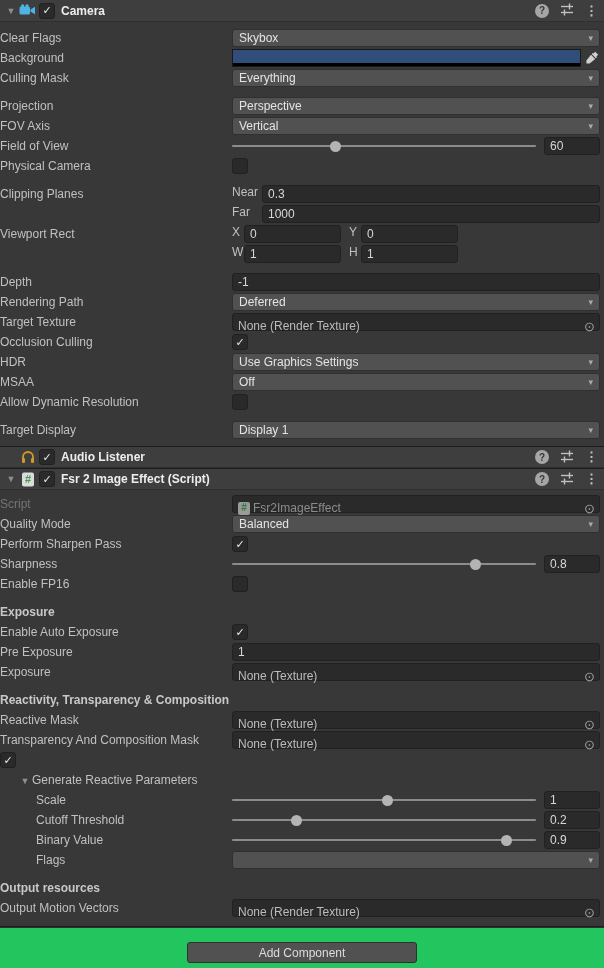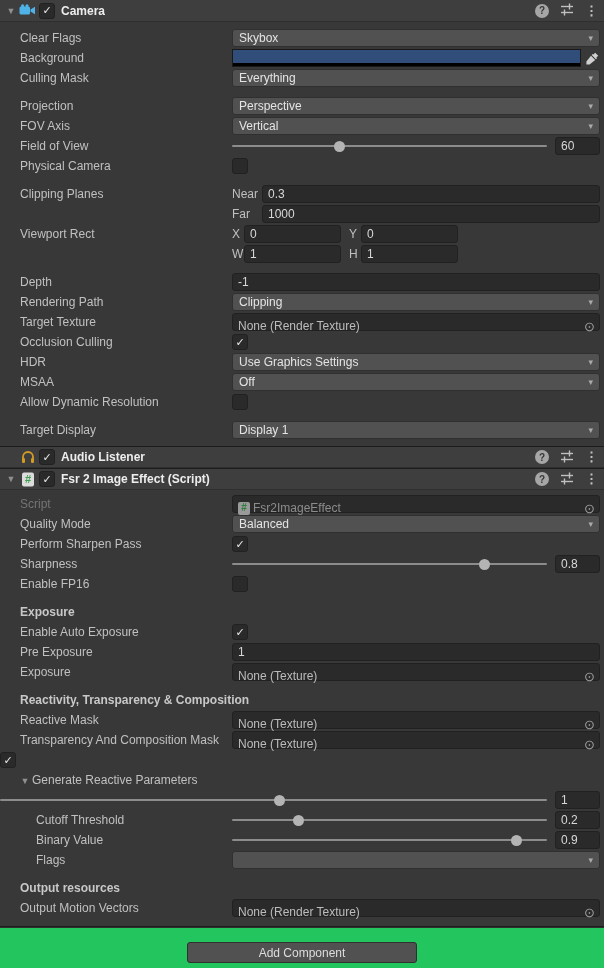--- a/index.html
+++ b/index.html
@@ -18,35 +18,35 @@
   .foldout{width:14px;flex:none;color:#8F8F8F;font-size:9px;text-align:center;cursor:default;}
   .foldout-placeholder{width:14px;flex:none;}
   .comp-icon{width:17px;height:15px;flex:none;margin:0 3px 0 1px;display:flex;align-items:center;justify-content:center;}
   .comp-title{font-weight:bold;color:#EDEDED;margin-left:6px;white-space:nowrap;}
   .header-icons{margin-left:auto;display:flex;align-items:center;gap:11px;}
   .help-icon{width:14px;height:14px;border-radius:50%;background:#A6A6A6;color:#383838;
     font-size:10px;font-weight:bold;display:flex;align-items:center;justify-content:center;}
   .kebab-icon{color:#C0C0C0;font-size:13px;font-weight:bold;line-height:14px;letter-spacing:0;}
   
   .row{height:20px;flex:none;display:flex;align-items:center;}
-  .label{flex:none;width:232px;padding-left:20px;color:#C0C0C0;white-space:nowrap;overflow:hidden;box-sizing:border-box;}
+  .label{flex:none;width:232px;color:#C0C0C0;white-space:nowrap;overflow:hidden;box-sizing:border-box;}
   .label.indent{padding-left:36px;}
   .label.disabled{color:#747474;}
   .label.bold{font-weight:bold;color:#C8C8C8;}
-  .control{flex:1;margin-right:4px;display:flex;align-items:center;min-width:0;}
+  .control{flex:1;margin-right:4px;display:flex;min-width:0;}
   .sp6{height:6px;flex:none;} .sp8{height:8px;flex:none;} .sp4{height:4px;flex:none;}
   
   .dropdown{flex:1;height:18px;background:#515151;border:1px solid #303030;border-radius:3px;
     display:flex;align-items:center;padding:0 6px;color:#E4E4E4;box-sizing:border-box;min-width:0;cursor:default;}
   .dd-text{white-space:nowrap;overflow:hidden;text-overflow:clip;}
   .caret{margin-left:auto;color:#ABABAB;font-size:9px;padding-left:4px;}
   .tfield{flex:1;height:18px;background:#2A2A2A;border:1px solid #212121;border-radius:3px;
     display:flex;align-items:center;padding:0 5px;color:#D8D8D8;box-sizing:border-box;min-width:0;}
   .tfield.small{flex:none;width:97px;}
-  .tfield.slider-val{flex:none;width:45px;}
+  .tfield.slider-val{flex:none;width:56px;}
   .objfield{flex:1;height:18px;background:#2A2A2A;border:1px solid #212121;border-radius:3px;
     display:flex;align-items:center;padding:8px 4px 0 5px;color:#BCBCBC;box-sizing:border-box;min-width:0;}
   .objfield .obj-text{white-space:nowrap;overflow:hidden;}
   .objfield.disabled .obj-text{color:#8C8C8C;}
   .picker{margin-left:auto;color:#A0A0A0;font-size:13px;line-height:13px;padding-left:4px;cursor:default;}
   .prefix{flex:none;color:#C0C0C0;padding-right:0;}
   .prefix.w14{width:12px;}
   .prefix.w30{width:30px;}
   .gap8{width:8px;flex:none;}
   .checkbox{flex:none;width:14px;height:14px;background:#2A2A2A;border:1px solid #212121;border-radius:3px;
@@ -238,21 +238,21 @@
         <span class="tfield">
           <span>-1</span>
         </span>
       </span>
   </div>
 
   <div class="row">
     <span class="label">Rendering Path</span>
     <span class="control">
         <span class="dropdown">
-          <span class="dd-text">Clipping</span>
+          <span class="dd-text">Deferred</span>
           <span class="caret">▾</span>
         </span>
       </span>
   </div>
 
   <div class="row">
     <span class="label">Target Texture</span>
     <span class="control">
         <span class="objfield">
           <span class="obj-text">None (Render Texture)</span>
@@ -486,20 +486,21 @@
           <span>✓</span>
         </span>
       </span>
   </div>
 
   <div class="row">
     <span class="label" style="padding-left:32px"><span class="mini-foldout" style="display:inline-block">▼</span><span>Generate Reactive Parameters</span></span>
   </div>
 
   <div class="row">
+    <span class="label indent">Scale</span>
     <span class="control">
       <span class="slider-wrap">
           <span class="slider-track"></span>
           <span class="slider-knob" style="left:51%"></span>
         </span>
       <span class="tfield slider-val">
           <span>1</span>
         </span>
     </span>
   </div>

